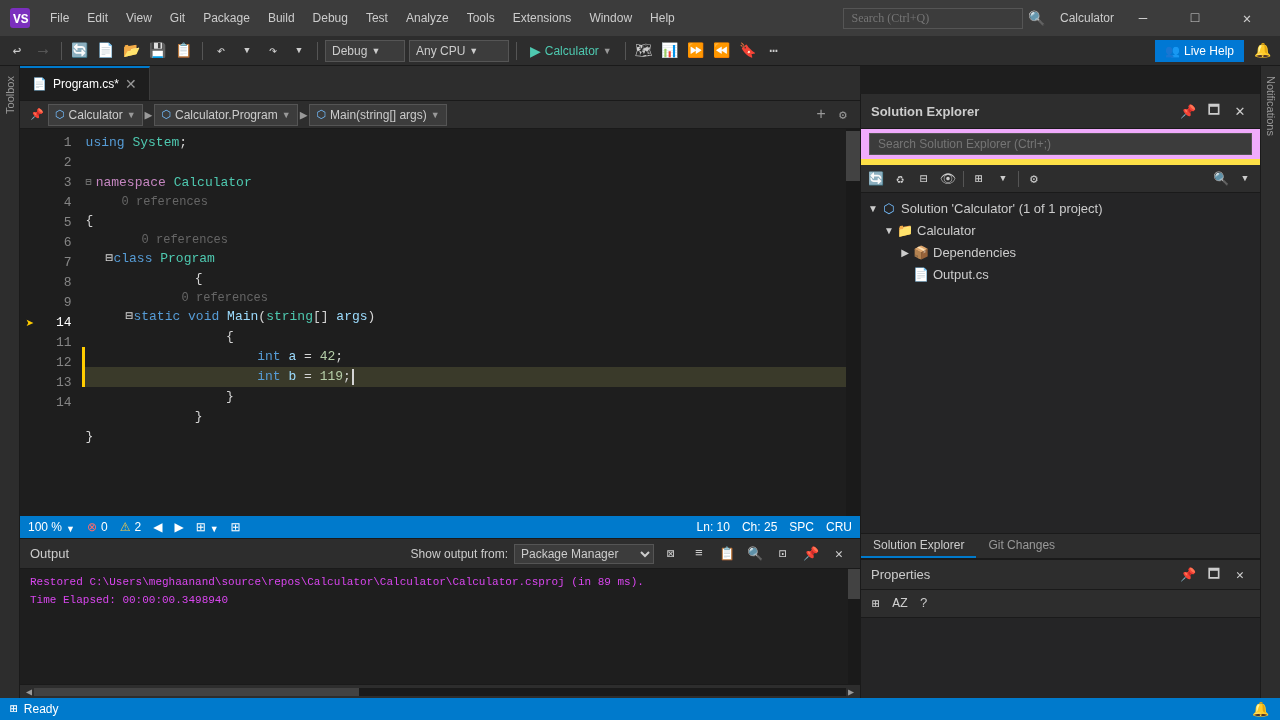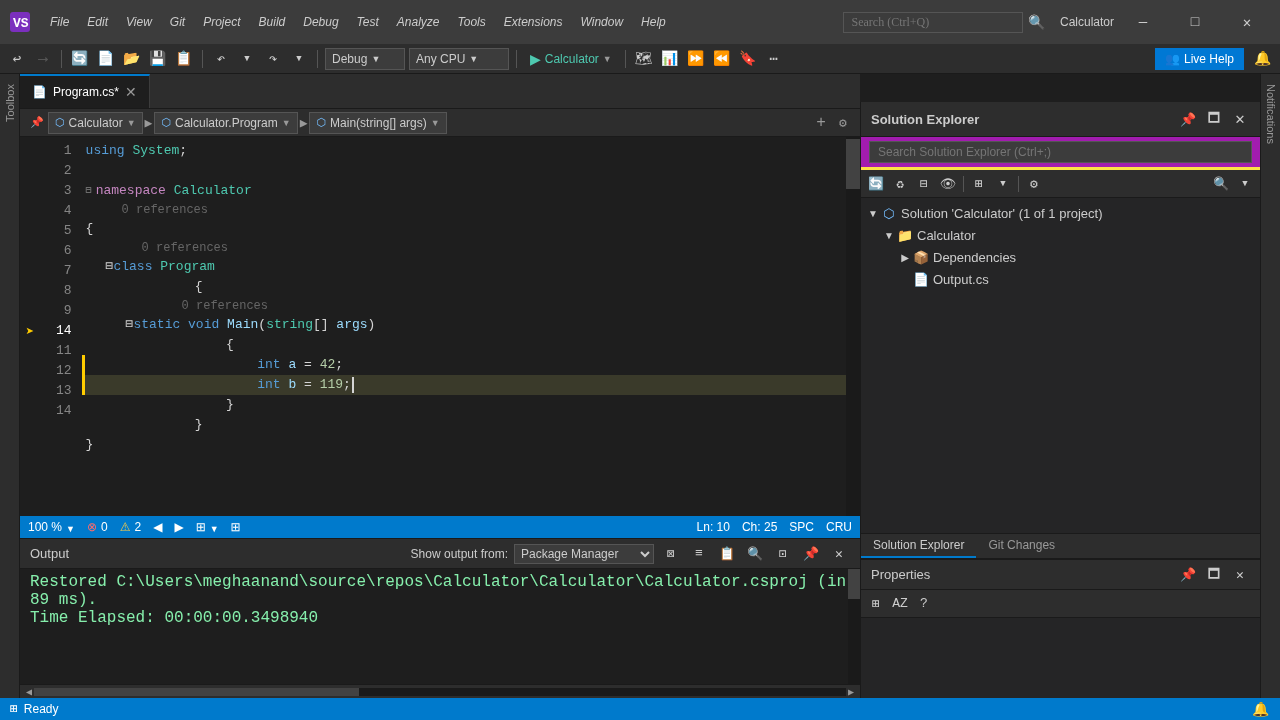--- a/index.html
+++ b/index.html
@@ -11,37 +11,36 @@
       width: 1280px;
       height: 720px;
       overflow: hidden;
       display: flex;
       flex-direction: column;
     }
 
     
     .title-bar {
       background: #3c3c3c;
-      height: 44px;
+      height: 36px;
       display: flex;
       align-items: center;
       justify-content: space-between;
       padding: 0 10px;
       flex-shrink: 0;
     }
     .title-bar-left {
       display: flex;
       align-items: center;
       gap: 8px;
     }
     .title-bar-menu {
       display: flex;
       align-items: center;
       gap: 2px;
-      font-style: italic;
     }
     .menu-item {
       padding: 2px 8px;
       color: #cccccc;
       font-size: 12px;
       cursor: pointer;
       font-family: 'Segoe UI', sans-serif;
     }
     .vs-logo {
       width: 20px;
@@ -396,22 +395,22 @@
       align-items: center;
       justify-content: center;
       color: #ccc;
       cursor: pointer;
       font-size: 13px;
     }
 
     
     .solution-search {
       padding: 4px 8px;
-      background: #a21caf;
-      border-bottom: 3px solid #fde047;
+      background: #f0abfc;
+      border-bottom: 6px solid #fde047;
     }
     .solution-search input {
       width: 100%;
       background: #3c3c3c;
       border: 1px solid #555;
       color: #ccc;
       padding: 3px 8px;
       font-size: 12px;
       font-family: 'Segoe UI', sans-serif;
     }
@@ -589,22 +588,22 @@
       font-size: 12px;
       height: 20px;
       font-family: 'Segoe UI', sans-serif;
       cursor: pointer;
       width: 140px;
     }
     .output-content {
       flex: 1;
       overflow: auto;
       padding: 4px 10px;
-      font-size: 16px;
-      color: #86efac;
+      font-size: 11px;
+      color: #d946ef;
       line-height: 18px;
       position: relative;
     }
     .output-scrollbar {
       position: absolute;
       right: 0;
       top: 0;
       width: 12px;
       height: 100%;
       background: #1a1a1a;
@@ -668,21 +667,21 @@
   <div class="title-bar-left">
     <svg class="vs-logo" viewBox="0 0 20 20">
       <rect width="20" height="20" fill="#7B2FBE" rx="3"></rect>
       <text x="3" y="15" font-size="13" fill="white" font-weight="bold">VS</text>
     </svg>
     <div class="title-bar-menu">
       <span class="menu-item">File</span>
       <span class="menu-item">Edit</span>
       <span class="menu-item">View</span>
       <span class="menu-item">Git</span>
-      <span class="menu-item">Project</span>
+      <span class="menu-item">Package</span>
       <span class="menu-item">Build</span>
       <span class="menu-item">Debug</span>
       <span class="menu-item">Test</span>
       <span class="menu-item">Analyze</span>
       <span class="menu-item">Tools</span>
       <span class="menu-item">Extensions</span>
       <span class="menu-item">Window</span>
       <span class="menu-item">Help</span>
     </div>
   </div>

